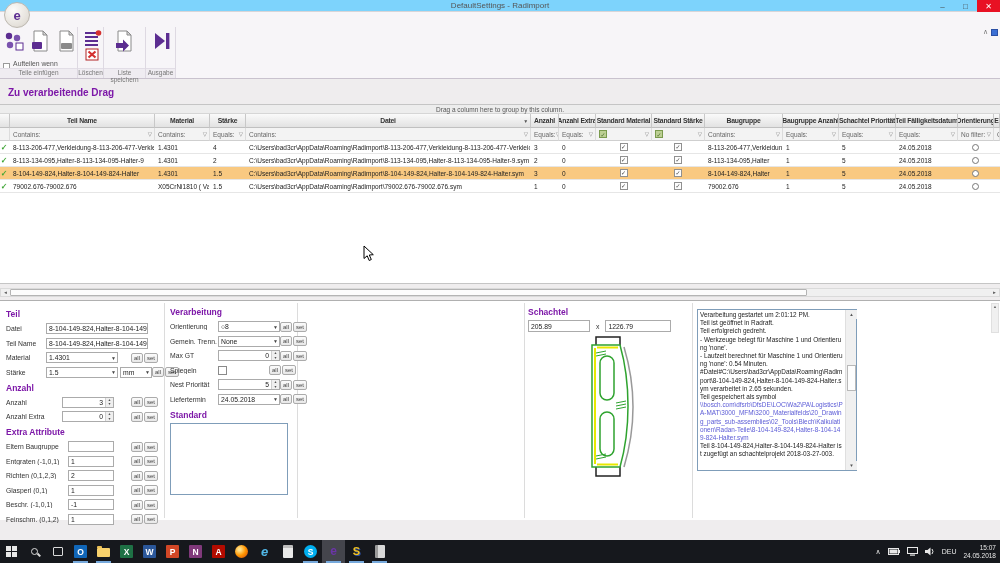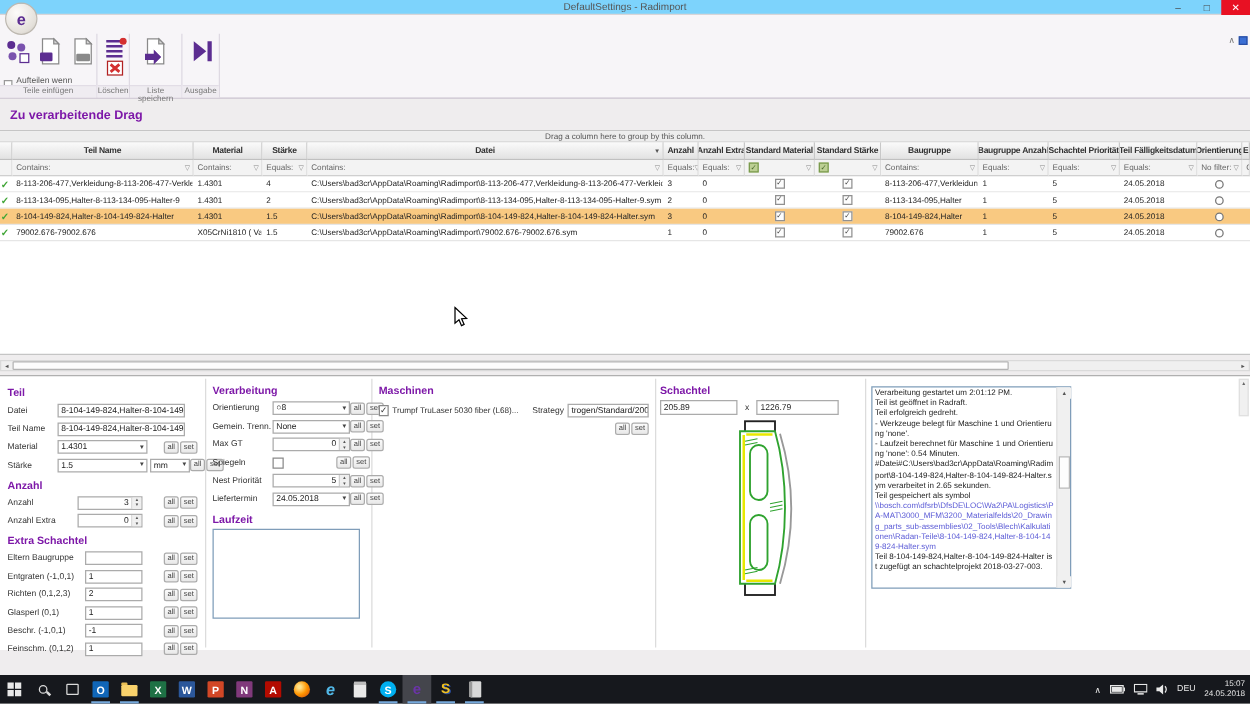--- a/index.html
+++ b/index.html
@@ -533,21 +533,21 @@
                 <span>▲</span>
                 <span>▼</span>
               </span>
             </span>
           </span>
           <span class="allset">
             <span class="abtn">all</span>
             <span class="abtn">set</span>
           </span>
         </div>
-        <div class="sect-title">Extra Schachtel</div>
+        <div class="sect-title">Extra Attribute</div>
         <div class="frow sec-extra">
           <span class="flabel">Eltern Baugruppe</span>
           <span class="fctrl">
             <span class="tbox"></span>
           </span>
           <span class="allset">
             <span class="abtn">all</span>
             <span class="abtn">set</span>
           </span>
         </div>
@@ -682,42 +682,24 @@
                 <span>24.05.2018</span>
                 <span class="darr">▼</span>
               </span>
             </span>
             <span class="allset">
               <span class="abtn">all</span>
               <span class="abtn">set</span>
             </span>
           </div>
         </div>
-      <div class="sect-title">Laufzeit</div>
+      <div class="sect-title">Standard</div>
       <div class="comment-box"></div>
     </div>
 
-    <div id="col-maschinen">
-      <div class="sect-title">Maschinen</div>
-      <div class="mrow">
-        <span class="cb2">✓</span>
-        <span class="mlabel">Trumpf TruLaser 5030 fiber (L68)...</span>
-        <span class="mstrategy">Strategy</span>
-        <span class="combo strategy">
-          <span>trogen/Standard/200mm</span>
-
-        </span>
-      </div>
-      <div class="m-allset">
-        <span class="allset" style="margin-left:0;">
-          <span class="abtn">all</span>
-          <span class="abtn">set</span>
-        </span>
-      </div>
-    </div>
 
     <div id="col-vorschau">
       <div class="sect-title">Schachtel</div>
       <div class="dimrow">
         <span class="dim">205.89</span>
         <span class="dimx">x</span>
         <span class="dim" style="width:66px;">1226.79</span>
       </div>
       <svg width="92" height="145" viewBox="0 0 92 145" style="position:absolute;left:38px;top:32px;">
         <path d="M58 12 Q76 72 58 132" fill="none" stroke="#999" stroke-width="1.5"></path>

